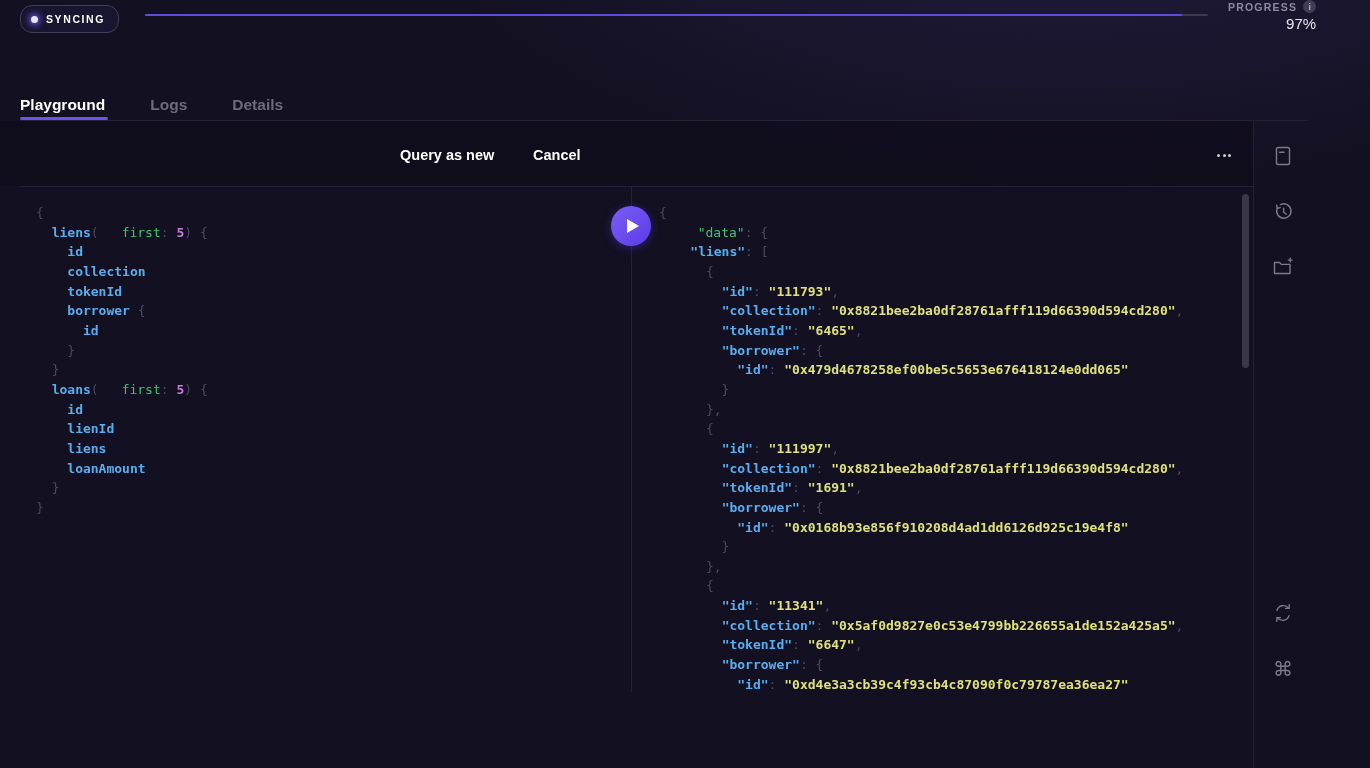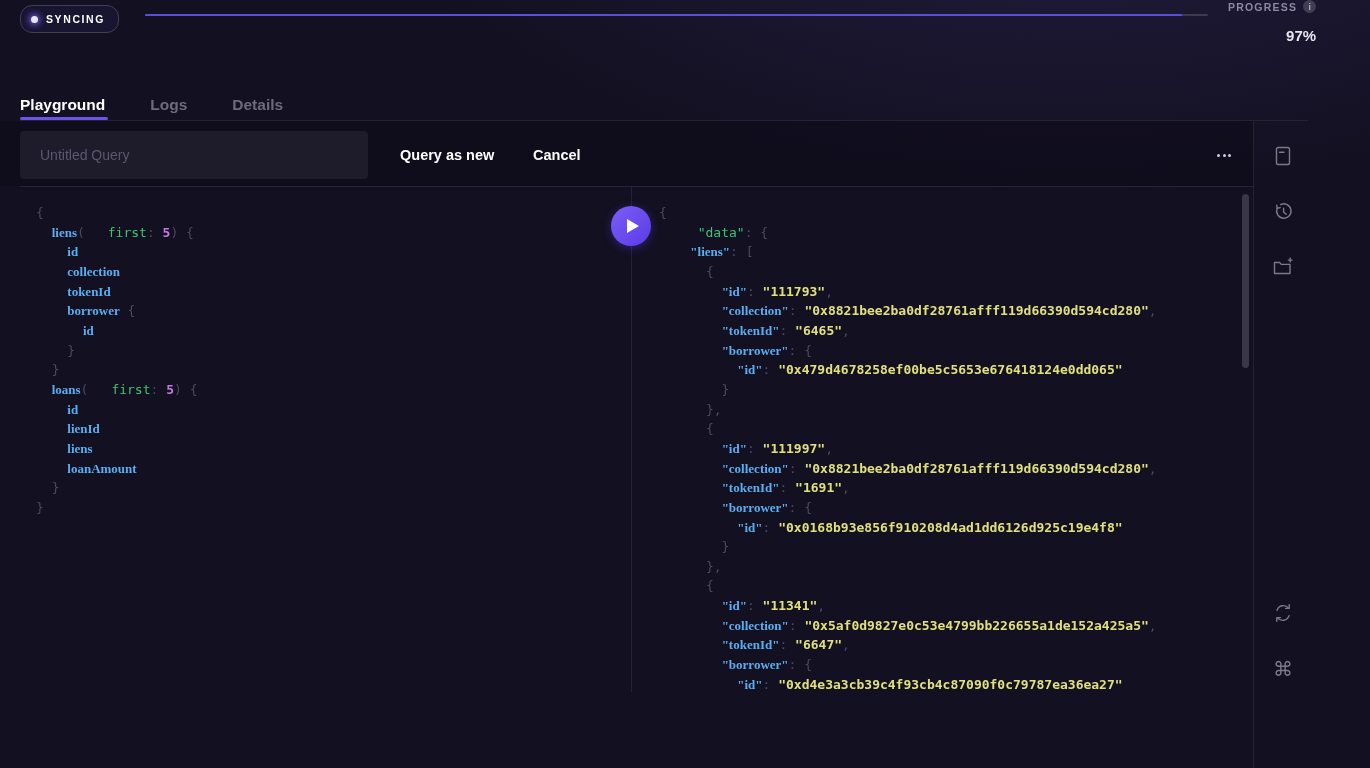--- a/index.html
+++ b/index.html
@@ -25,21 +25,21 @@
     box-shadow:0 0 6px 2px rgba(124,99,255,0.85);}
   .sync-label{font-size:10.5px;font-weight:700;letter-spacing:1.6px;color:#ffffff;}
   .progress-track{position:absolute;left:145px;top:14px;width:1063px;height:2px;
     background:#3c3950;border-radius:1px;}
   .progress-fill{height:100%;background:#5d4ddb;border-radius:1px;width:0;}
   .progress-meta{position:absolute;left:1228px;top:0;text-align:right;}
   .progress-meta .row{display:flex;align-items:center;gap:6px;}
   .progress-label{font-size:10.5px;font-weight:700;letter-spacing:1.2px;color:#8d89a0;}
   .info-icon{width:13px;height:13px;border-radius:50%;background:#413d55;color:#b3b0c2;
     font-size:8.5px;font-weight:700;display:flex;align-items:center;justify-content:center;}
-  .progress-value{font-size:15px;color:#e8e6f1;margin-top:14px;font-weight:bold;}
+  .progress-value{font-size:15px;color:#e8e6f1;margin-top:2px;}
 
   
   .tabs{position:absolute;left:20px;top:96px;display:flex;gap:45px;align-items:baseline;}
   .tab{font-size:15.5px;font-weight:700;color:#6e6a7c;cursor:pointer;}
   .tab.active{color:#ffffff;}
   .tab-underline{position:absolute;left:20px;top:117px;width:88px;height:2.5px;
     background:#6b55e6;border-radius:2px;}
 
   
   .toolbar-bg{position:absolute;left:0;top:121px;width:1253px;height:65px;
@@ -57,21 +57,21 @@
   .btn-cancel{left:533px;}
   .more-btn{position:absolute;left:1204px;top:131px;width:40px;height:48px;
     display:flex;align-items:center;justify-content:center;gap:2.5px;cursor:pointer;}
   .more-btn i{width:3px;height:3px;border-radius:50%;background:#d0cdda;}
 
   
   .code{position:absolute;font-family:"DejaVu Sans Mono","Liberation Mono",monospace;
     font-size:13px;}
   .code-line{height:19.67px;line-height:19.67px;white-space:pre;}
   .tk-p{color:#4d4960;font-weight:400;}
-  .tk-b{color:#58aef0;font-weight:700;font-family:Liberation Serif, serif;}
+  .tk-b{color:#58aef0;font-weight:700;}
   .tk-g{color:#3cc46f;font-weight:400;margin-left:23px;}
   .tk-v{color:#c67add;font-weight:700;}
   .tk-y{color:#e1e17c;font-weight:700;}
   .editor-code{left:36px;top:203px;}
   .response-code{left:659px;top:203px;}
   .pane-divider{left:631px;top:187px;height:505px;}
   .play-btn{position:absolute;left:611px;top:206px;width:40px;height:40px;border-radius:50%;
     background:linear-gradient(135deg,#7b5ef6,#5b3be7);cursor:pointer;
     display:flex;align-items:center;justify-content:center;
     box-shadow:0 2px 10px rgba(80,50,220,0.45);}
@@ -113,21 +113,20 @@
 
   <div class="tabs">
     <span class="tab active">Playground</span>
     <span class="tab">Logs</span>
     <span class="tab">Details</span>
   </div>
   <div class="tab-underline"></div>
   <div class="hline" style="left:20px;top:120px;width:1288px;"></div>
 
   <div class="toolbar-bg"></div>
-  <input class="query-name-input" type="text" placeholder="Untitled Query" style="">
   <button class="text-btn btn-save">Query as new</button>
   <button class="text-btn btn-cancel">Cancel</button>
   <div class="more-btn">
       <i></i>
       <i></i>
       <i></i>
     </div>
   <div class="hline" style="left:20px;top:186px;width:1233px;"></div>
 
   <div class="code editor-code">

